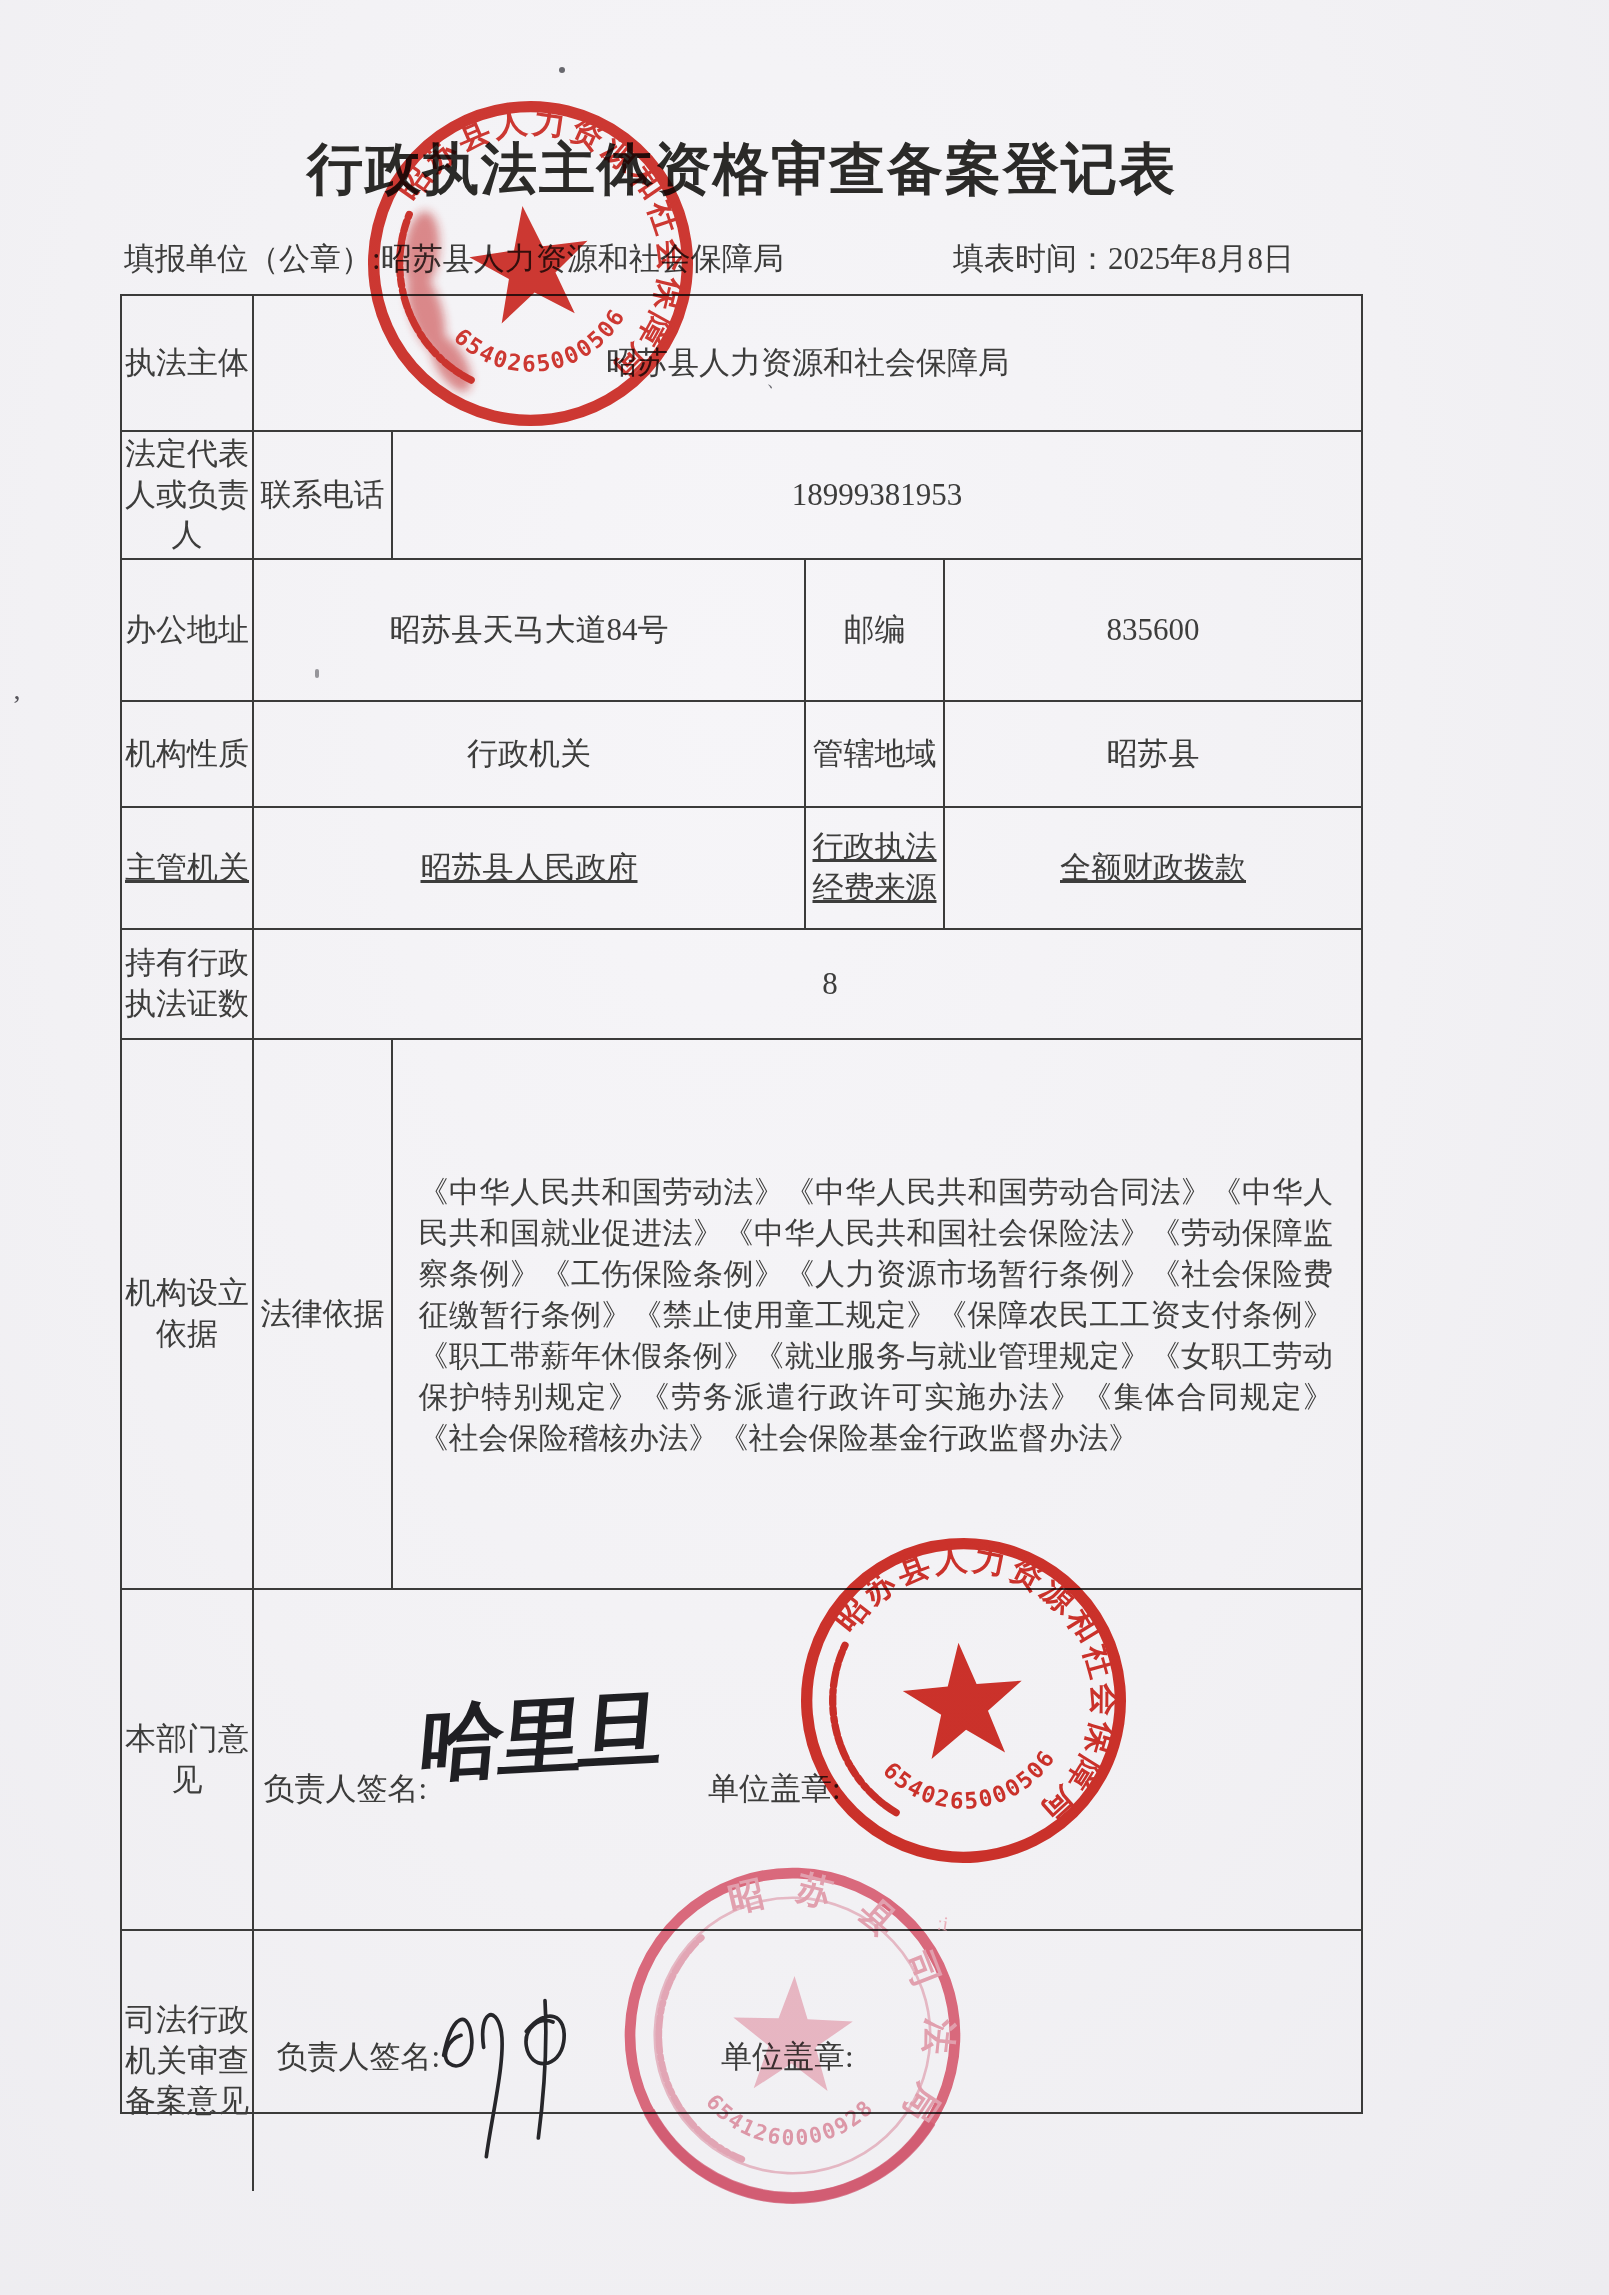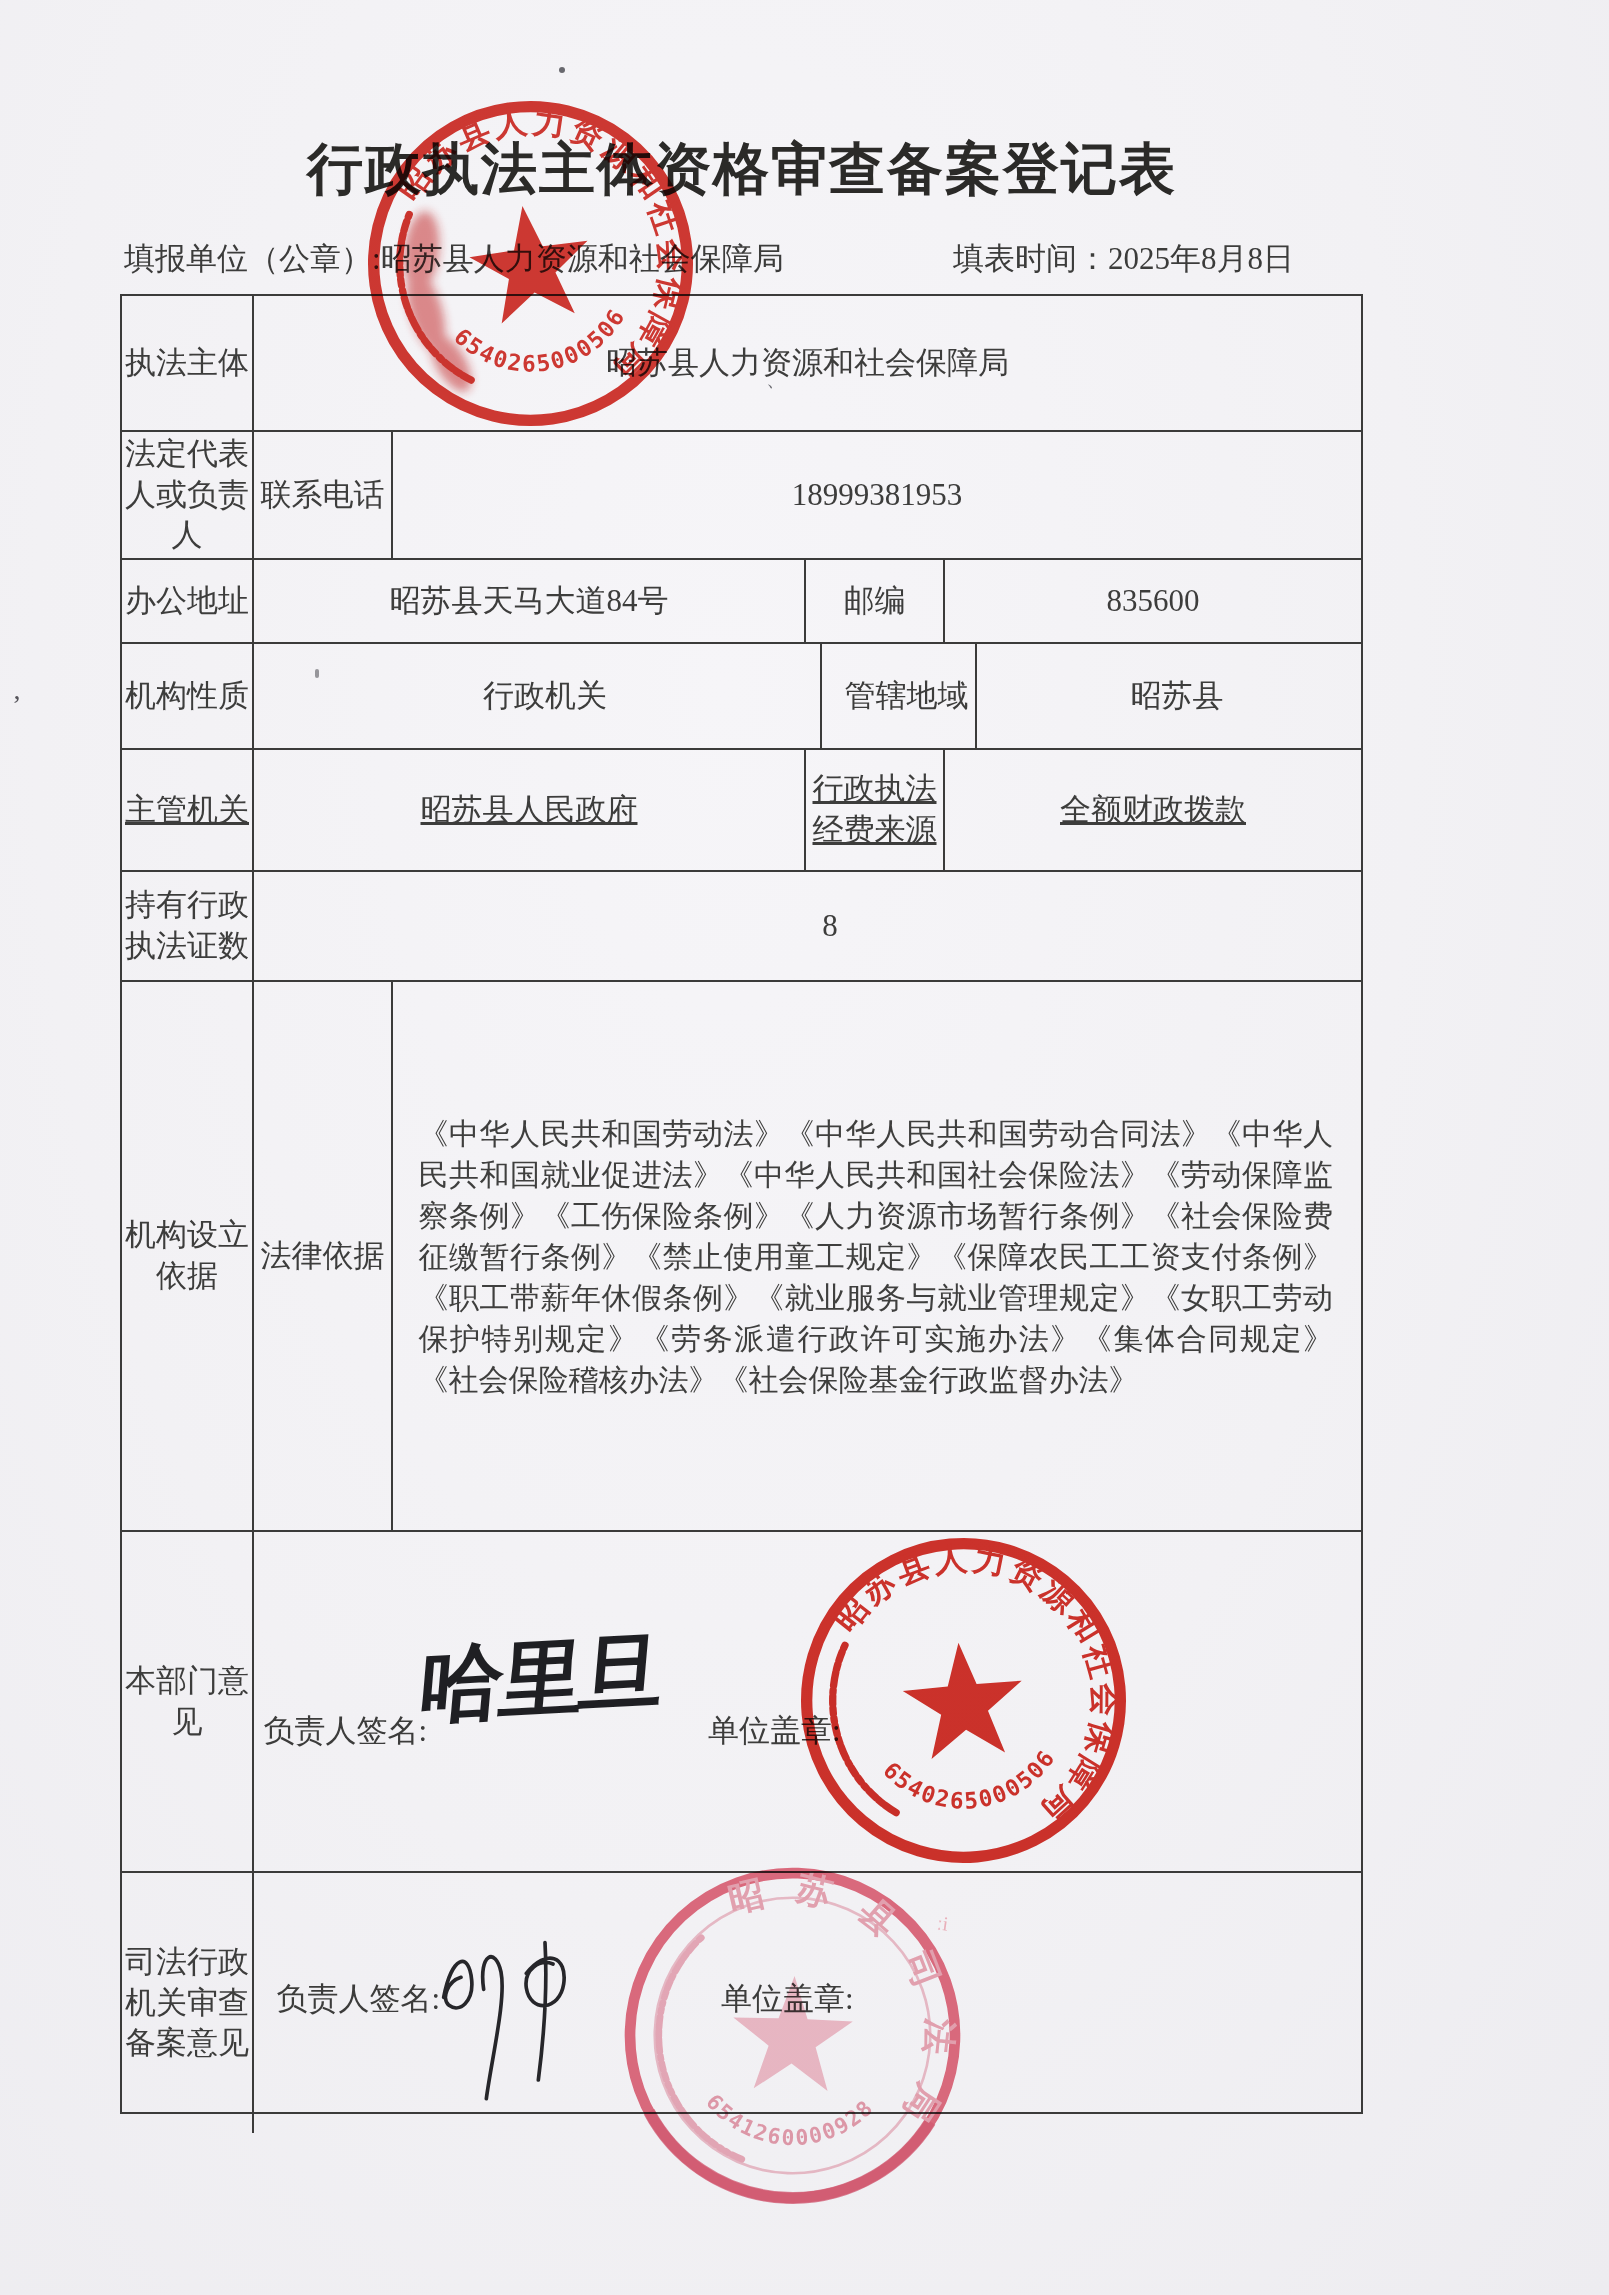--- a/index.html
+++ b/index.html
@@ -29,22 +29,22 @@
   .cell{
     box-sizing:border-box; border-right:2px solid #3b3b3a;
     display:flex; align-items:center; justify-content:center;
     text-align:center; white-space:pre-line; line-height:1.32;
   }
   .cell.end{border-right:none;}
   .c-label{width:132px; flex:0 0 132px;}
   .c-wide{width:552px; flex:0 0 552px;}
   .c-mid{width:139px; flex:0 0 139px;}
   .c-rest{flex:1 1 auto;}
-  .r1{height:136px;} .r2{height:128px;} .r3{height:84px;}
-  .r4{height:106px;gap:16px;} .r5{height:122px;text-decoration:underline;} .r6{height:110px;gap:45px;}
+  .r1{height:136px;} .r2{height:128px;} .r3{height:142px;}
+  .r4{height:106px;} .r5{height:122px;text-decoration:underline;} .r6{height:110px;gap:45px;}
   .r7{height:550px;} .r8{height:341px;} .r9{height:260px;}
 
   .law-cell{align-items:center; justify-content:flex-start; text-align:left;}
   .law-text{
     margin:8px; padding:0 20px 0 17.4px; font-size:30px; line-height:41px;
     text-align:justify; white-space:normal; color:#3f3f3e;
   }
   .opinion-cell{position:relative; display:block;}
   .inline-label{position:absolute; white-space:nowrap; font-size:31px; color:#3c3c3b;}
   .sig-cn{

